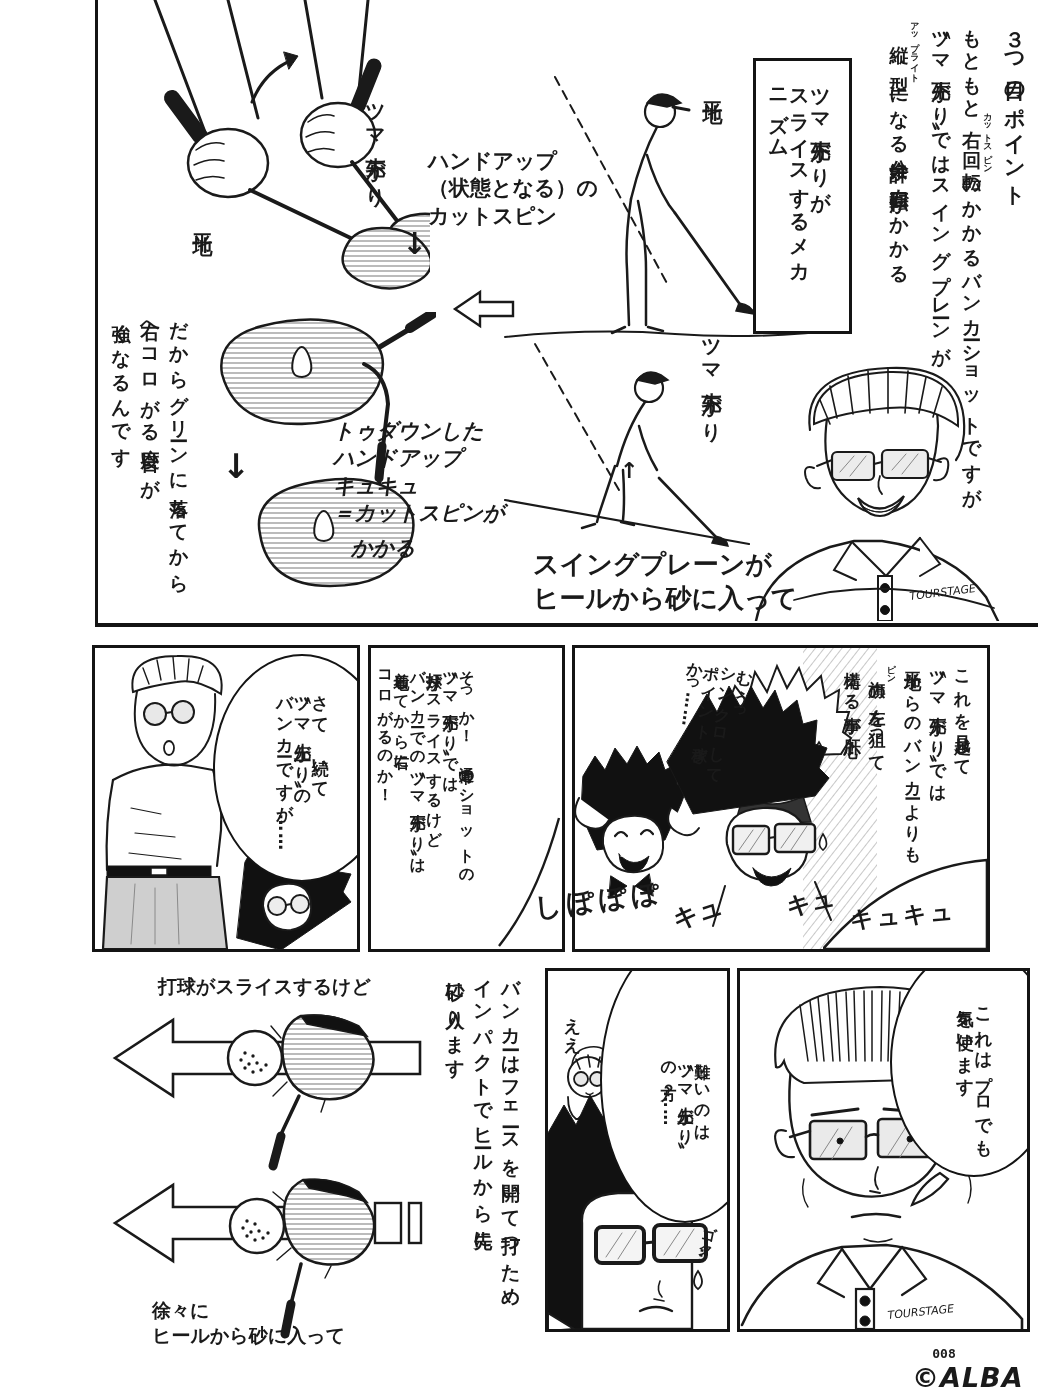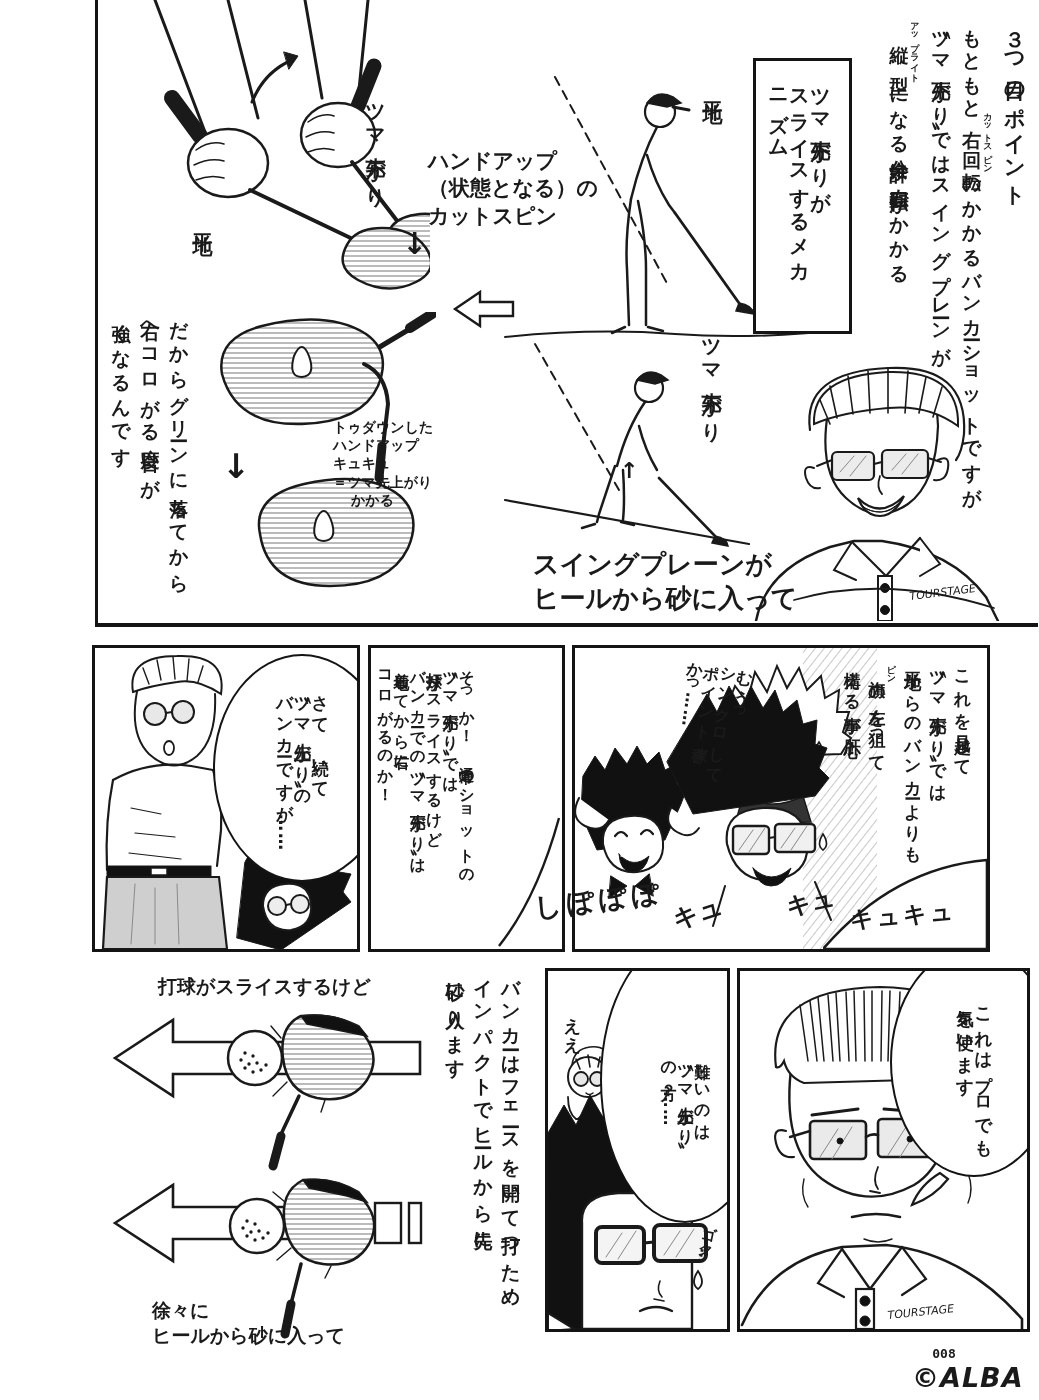--- a/index.html
+++ b/index.html
@@ -131,26 +131,26 @@
   <path d="M26 62 q-6 -36 40 -48 q66 -16 104 8 q26 18 12 52 q-16 36 -76 38 q-66 2 -80 -50 Z" fill="url(#p-face)" stroke-width="2.5"></path>
   <path d="M98 44 q8 -18 15 0 q7 20 -7 21 q-14 0 -8 -21 Z" fill="#fff" stroke-width="2"></path>
   <path d="M168 52 q22 10 24 40 l-4 34" stroke-width="4"></path>
   <line x1="188" y1="126" x2="182" y2="182" stroke-width="4"></line>
   <line x1="186" y1="134" x2="183" y2="166" stroke-width="9"></line>
   <path d="M64 222 q-8 -38 44 -50 q64 -14 96 12 q22 20 8 52 q-18 38 -78 38 q-62 0 -70 -52 Z" fill="url(#p-face)" stroke-width="2.5"></path>
   <path d="M120 208 q8 -18 15 0 q7 20 -7 21 q-14 0 -8 -21 Z" fill="#fff" stroke-width="2"></path>
 </svg>
 <div class="abs txt" style="left:222px;top:446px;font-size:34px;font-weight:bold;">↓</div>
 
-<div class="abs capt txt" style="left:333px;top:418px;font-size:14px;">
+<div class="abs capt txt" style="left:333px;top:418px;font-size:21px;font-style:italic;">
   <div>トゥダウンした</div>
   <div>ハンドアップ</div>
   <div>キュキュ</div>
-  <div>＝ツマ先上がり</div>
-  <div style="padding-left:18px;">かかる</div>
+  <div>＝カットスピンが</div>
+  <div style="padding-left:18px;margin-top:8px;">かかる</div>
 </div>
 
 <div class="abs vcols txt" style="left:102px;top:308px;height:310px;font-size:19px;font-weight:bold;">
   <div class="col" style="margin-left:9px;letter-spacing:3px;">だからグリーンに落ちてから</div>
   <div class="col" style="margin-left:9px;letter-spacing:3px;">右へコロがる度合いが</div>
   <div class="col" style="margin-left:9px;letter-spacing:3px;">強くなるんです</div>
 </div>
 
 <svg class="art" style="left:710px;top:360px;z-index:2;" width="320" height="261" viewBox="0 0 320 261" stroke="#1a1a1a" fill="none" stroke-linecap="round">
   <path d="M100 70 q-8 -58 78 -62 q80 -4 76 66 q-2 18 -8 26" fill="#fff" stroke-width="2.2"></path>

